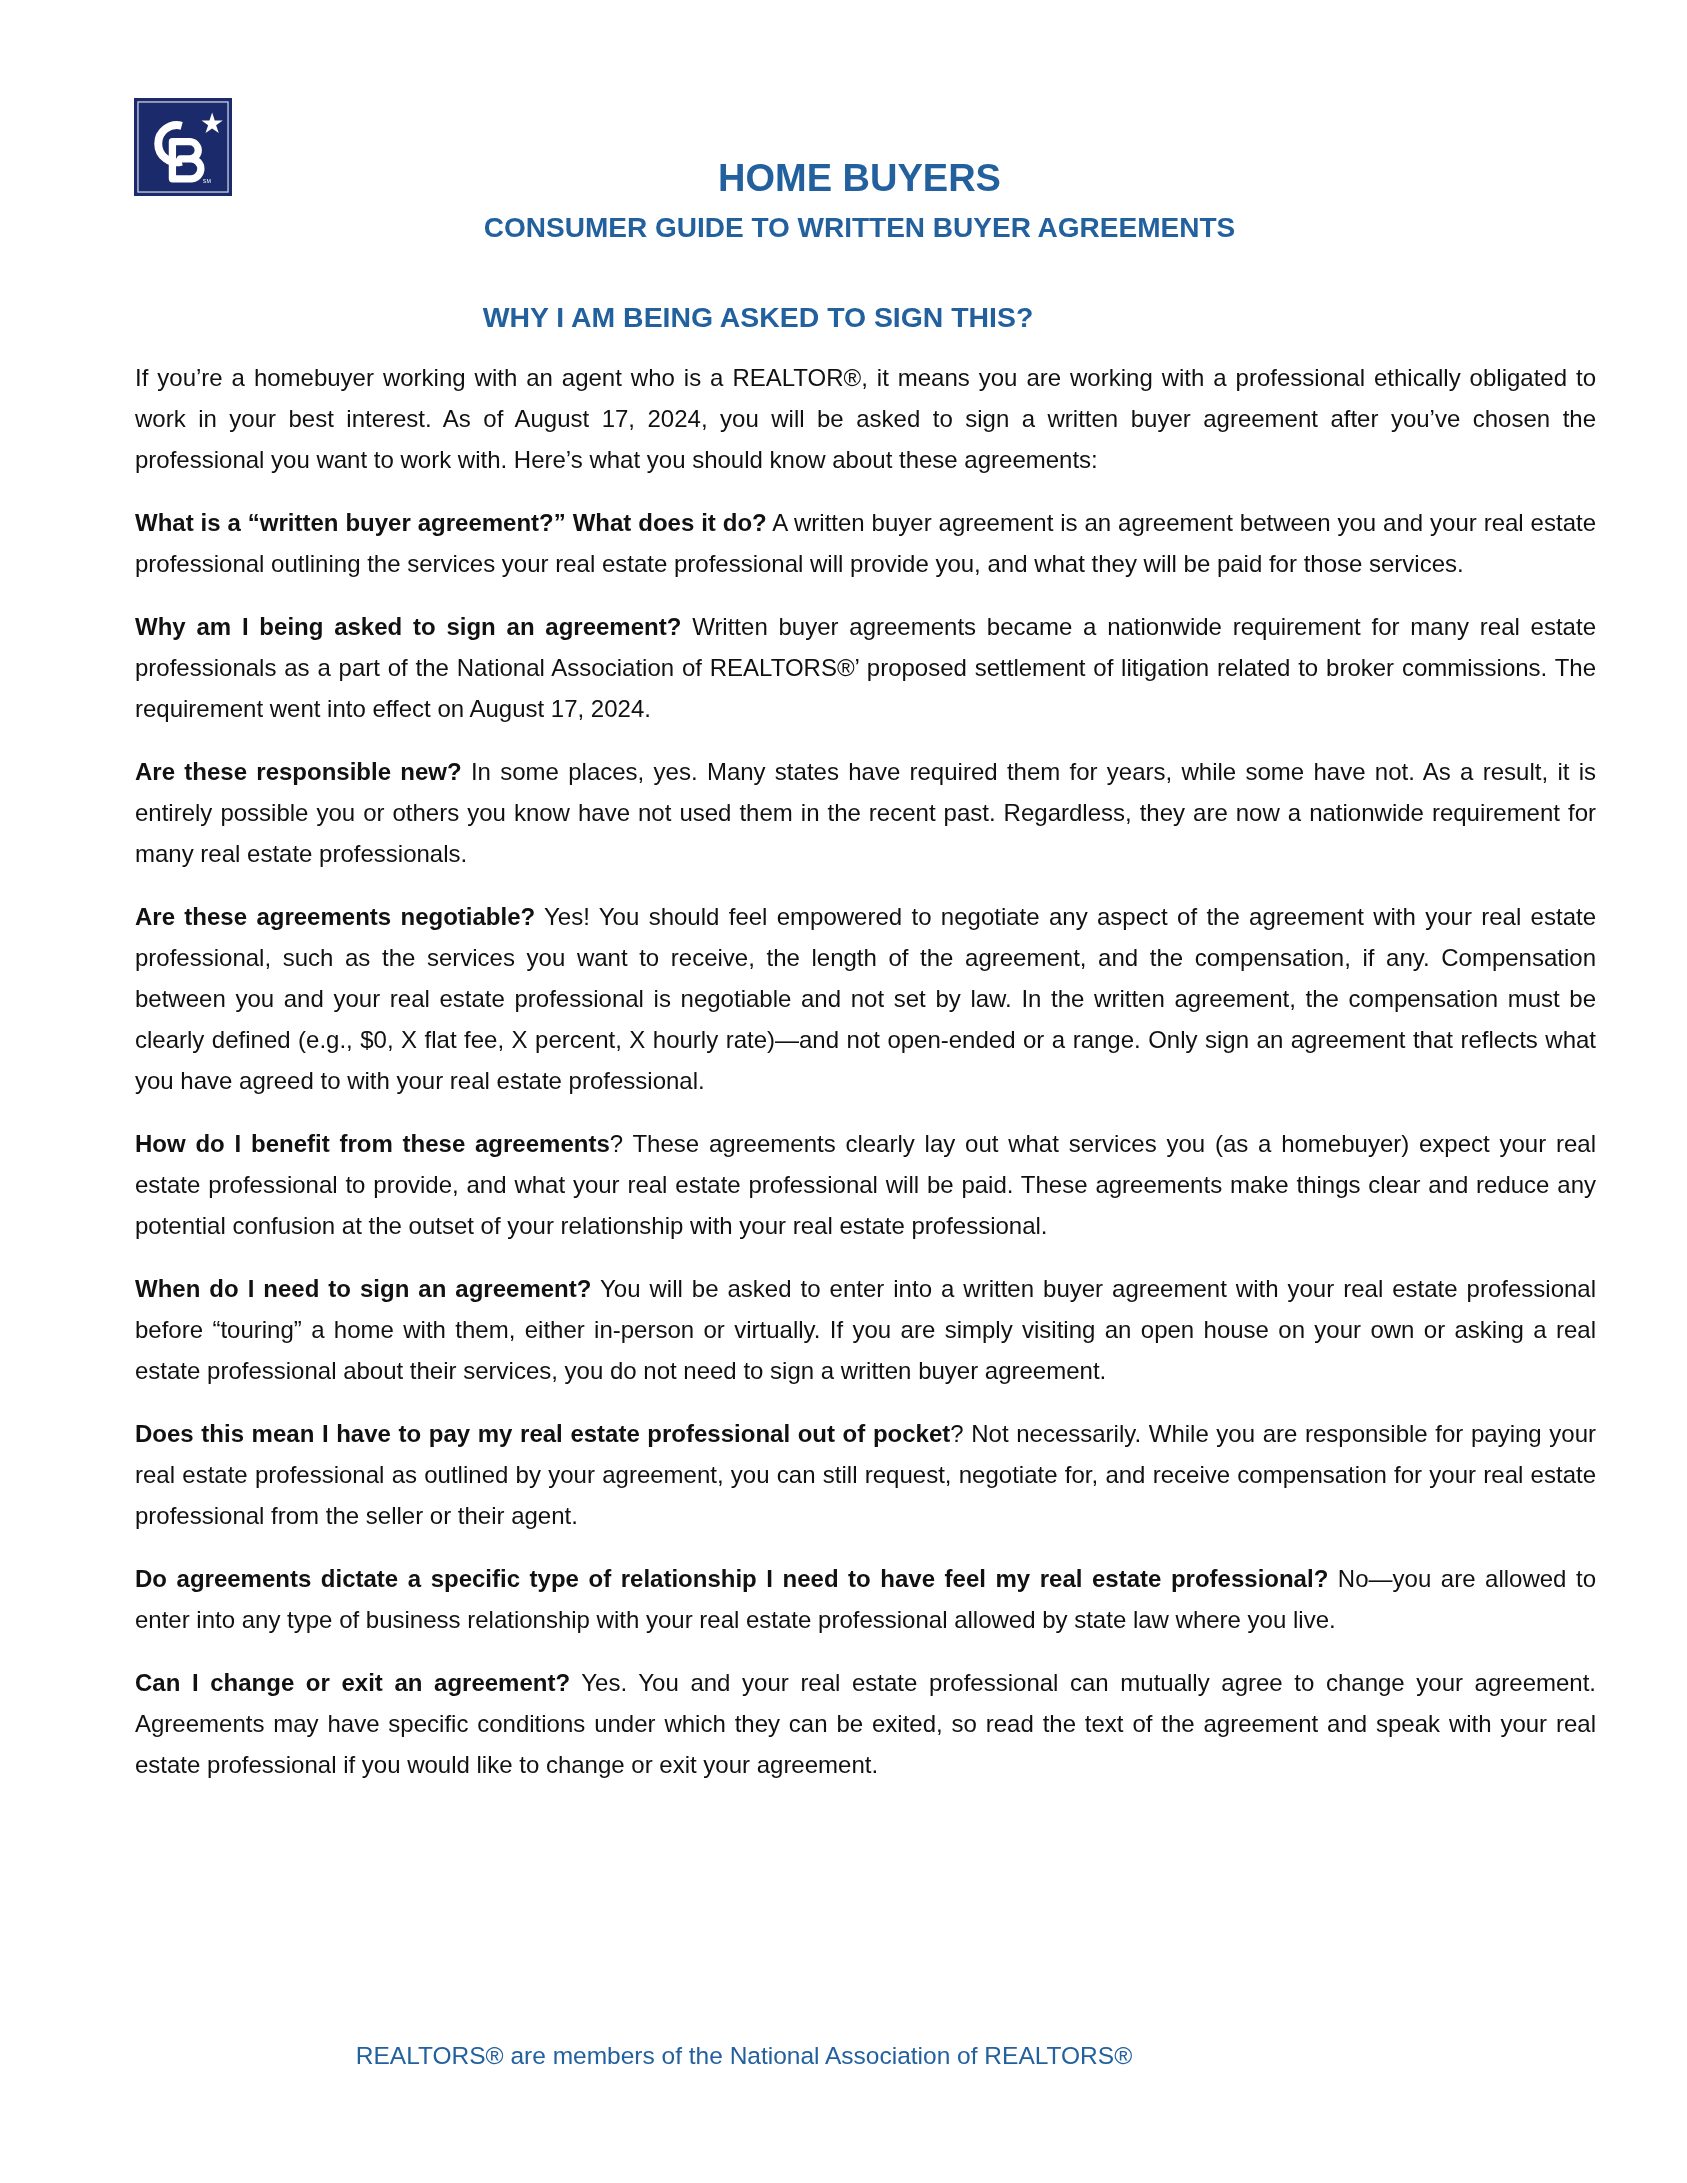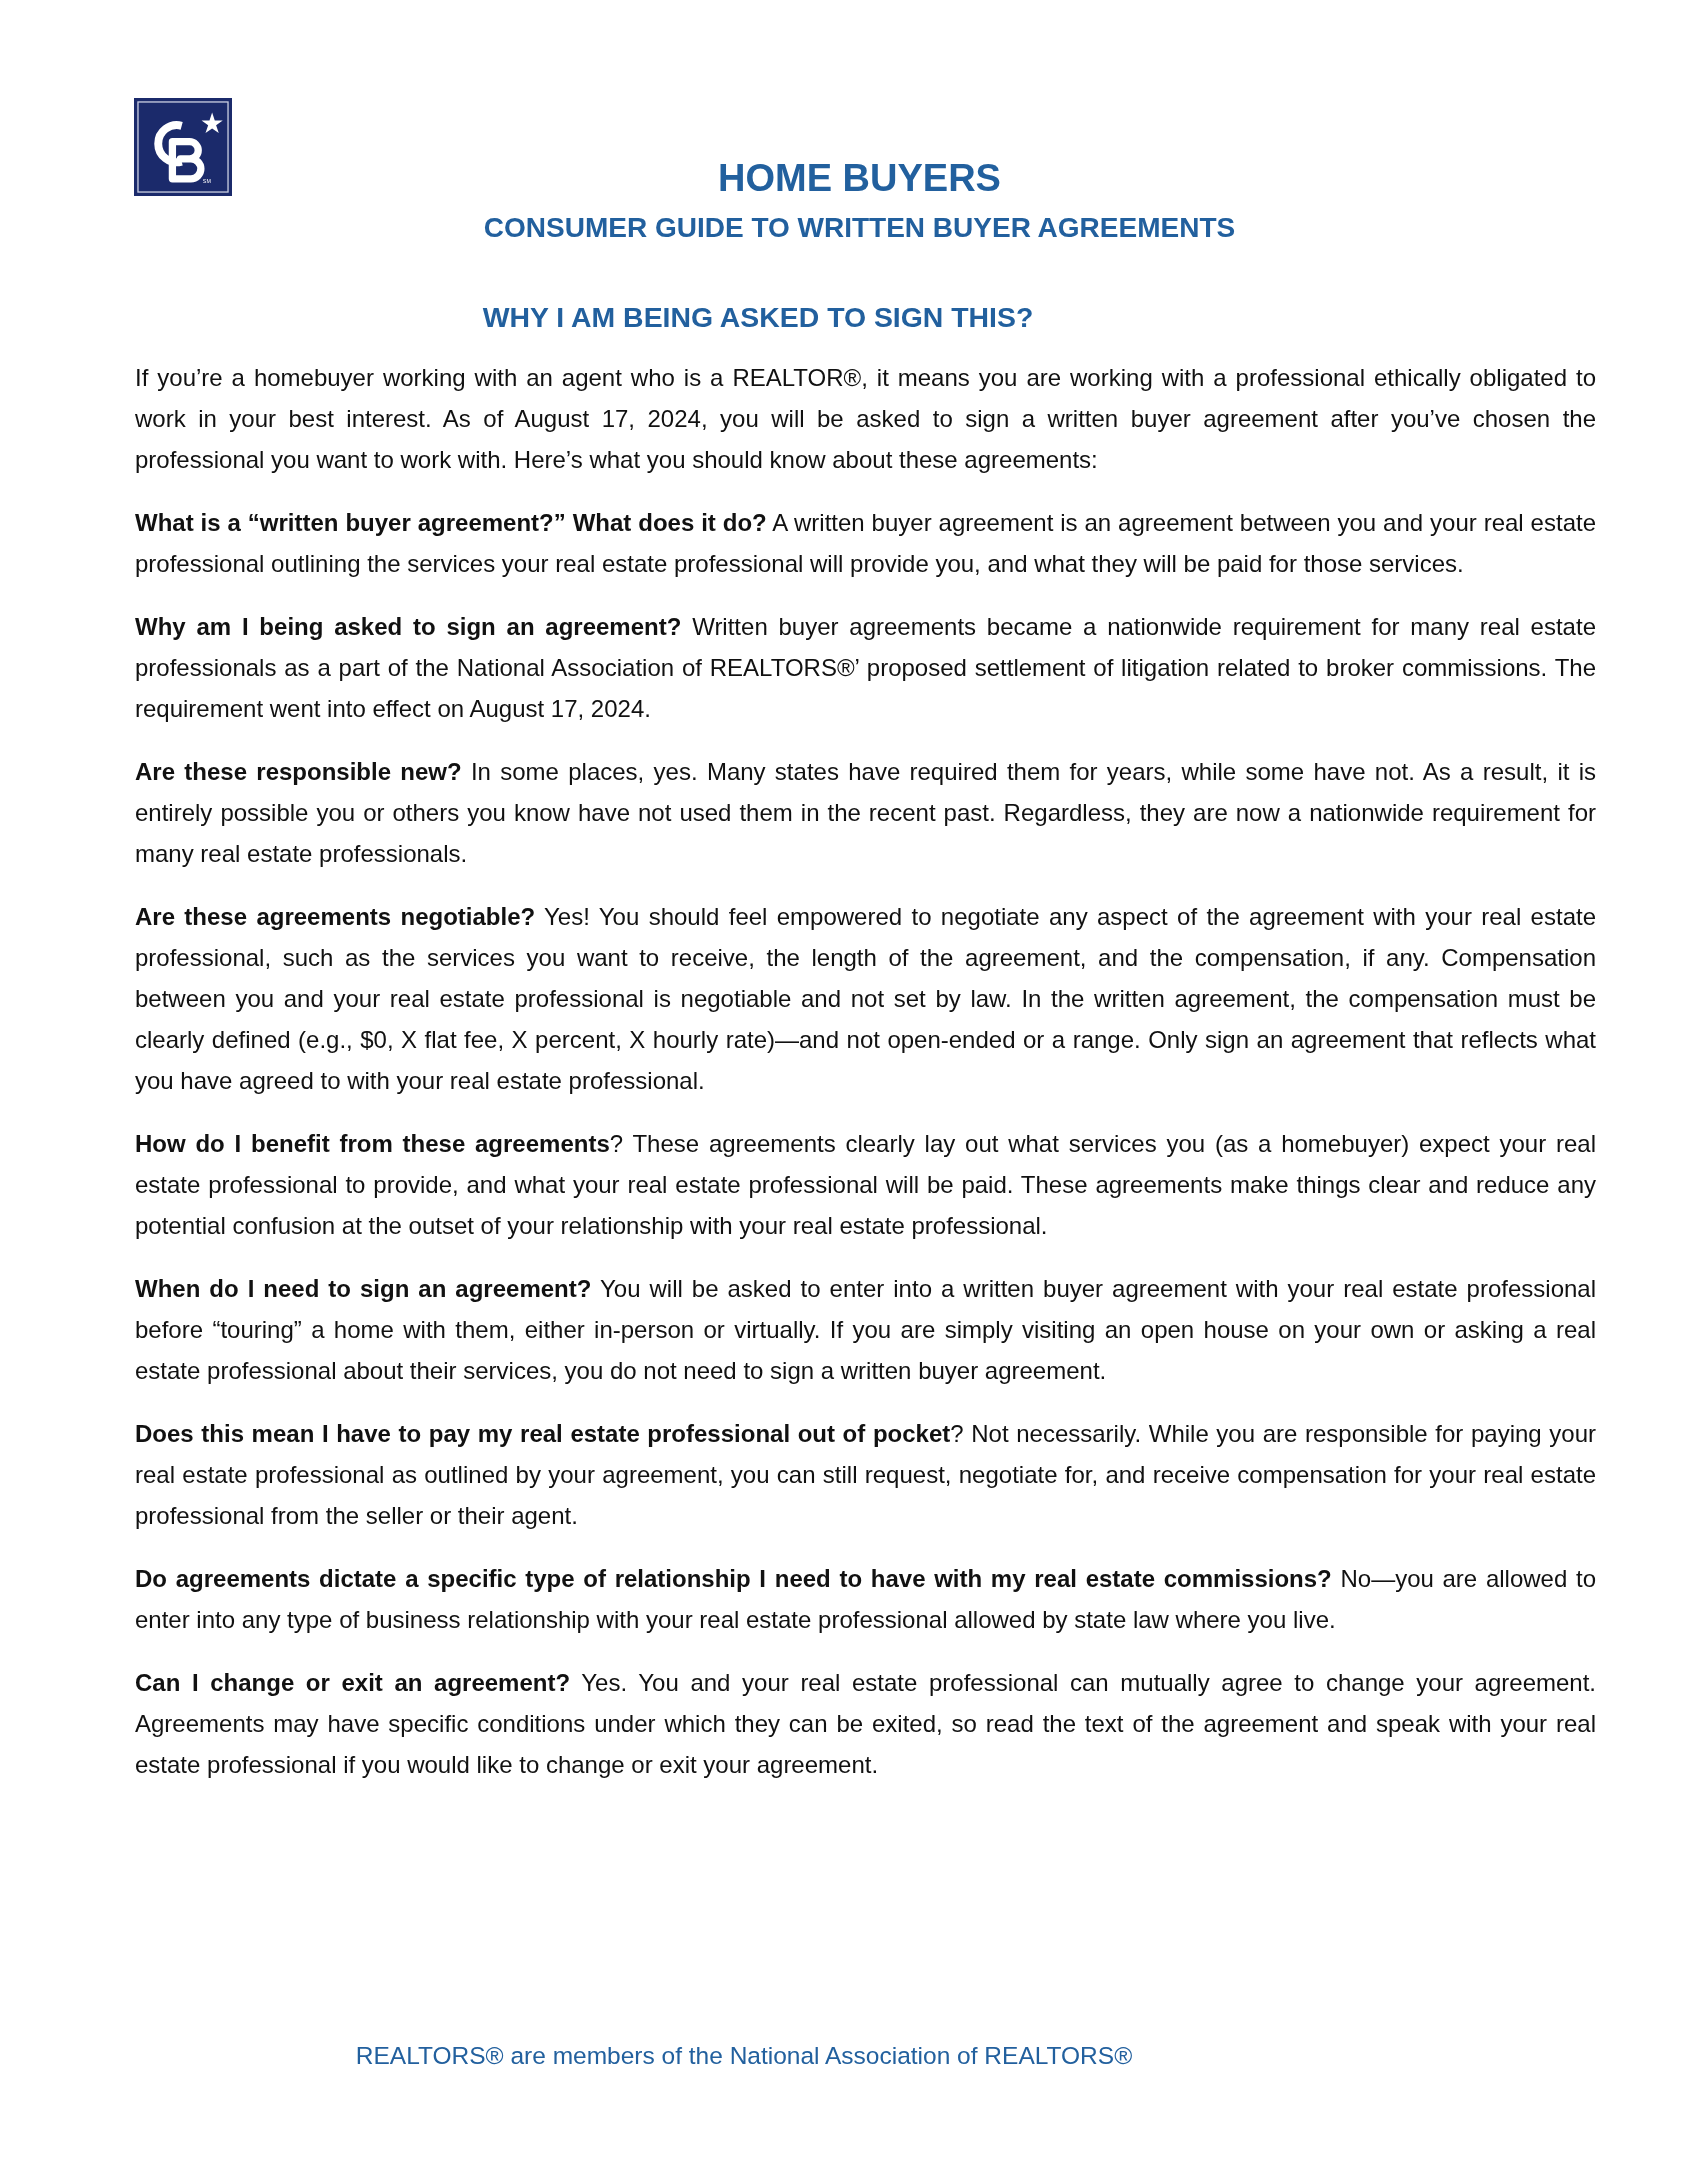--- a/index.html
+++ b/index.html
@@ -66,19 +66,19 @@
   <div class="body">
     <p class="intro">If you’re a homebuyer working with an agent who is a REALTOR®, it means you are working with a professional ethically obligated to work in your best interest. As of August 17, 2024, you will be asked to sign a written buyer agreement after you’ve chosen the professional you want to work with. Here’s what you should know about these agreements:</p>
 
     <p><span class="q">What is a “written buyer agreement?” What does it do?</span><span> A written buyer agreement is an agreement between you and your real estate professional outlining the services your real estate professional will provide you, and what they will be paid for those services.</span></p>
     <p><span class="q">Why am I being asked to sign an agreement?</span><span> Written buyer agreements became a nationwide requirement for many real estate professionals as a part of the National Association of REALTORS®’ proposed settlement of litigation related to broker commissions. The requirement went into effect on August 17, 2024.</span></p>
     <p><span class="q">Are these responsible new?</span><span> In some places, yes. Many states have required them for years, while some have not. As a result, it is entirely possible you or others you know have not used them in the recent past. Regardless, they are now a nationwide requirement for many real estate professionals.</span></p>
     <p><span class="q">Are these agreements negotiable?</span><span> Yes! You should feel empowered to negotiate any aspect of the agreement with your real estate professional, such as the services you want to receive, the length of the agreement, and the compensation, if any. Compensation between you and your real estate professional is negotiable and not set by law. In the written agreement, the compensation must be clearly defined (e.g., $0, X flat fee, X percent, X hourly rate)—and not open-ended or a range. Only sign an agreement that reflects what you have agreed to with your real estate professional.</span></p>
     <p><span class="q">How do I benefit from these agreements</span><span>? These agreements clearly lay out what services you (as a homebuyer) expect your real estate professional to provide, and what your real estate professional will be paid. These agreements make things clear and reduce any potential confusion at the outset of your relationship with your real estate professional.</span></p>
     <p><span class="q">When do I need to sign an agreement?</span><span> You will be asked to enter into a written buyer agreement with your real estate professional before “touring” a home with them, either in-person or virtually. If you are simply visiting an open house on your own or asking a real estate professional about their services, you do not need to sign a written buyer agreement.</span></p>
     <p><span class="q">Does this mean I have to pay my real estate professional out of pocket</span><span>? Not necessarily. While you are responsible for paying your real estate professional as outlined by your agreement, you can still request, negotiate for, and receive compensation for your real estate professional from the seller or their agent.</span></p>
-    <p><span class="q">Do agreements dictate a specific type of relationship I need to have with my real estate commissions?</span><span> No—you are allowed to enter into any type of business relationship with your real estate professional allowed by state law where you live.</span></p>
+    <p><span class="q">Do agreements dictate a specific type of relationship I need to have feel my real estate professional?</span><span> No—you are allowed to enter into any type of business relationship with your real estate professional allowed by state law where you live.</span></p>
     <p><span class="q">Can I change or exit an agreement?</span><span> Yes. You and your real estate professional can mutually agree to change your agreement. Agreements may have specific conditions under which they can be exited, so read the text of the agreement and speak with your real estate professional if you would like to change or exit your agreement.</span></p>
   </div>
 
   <div class="footer-brand">REALTORS® are members of the National Association of REALTORS®</div>
 </div>
 
 
 </body></html>

